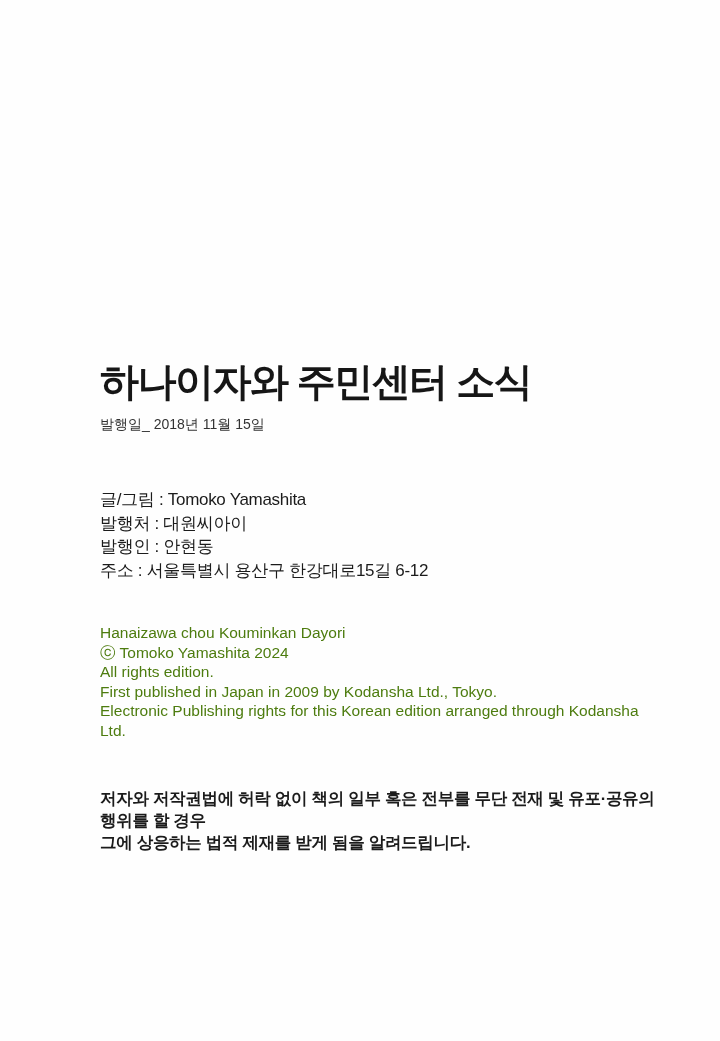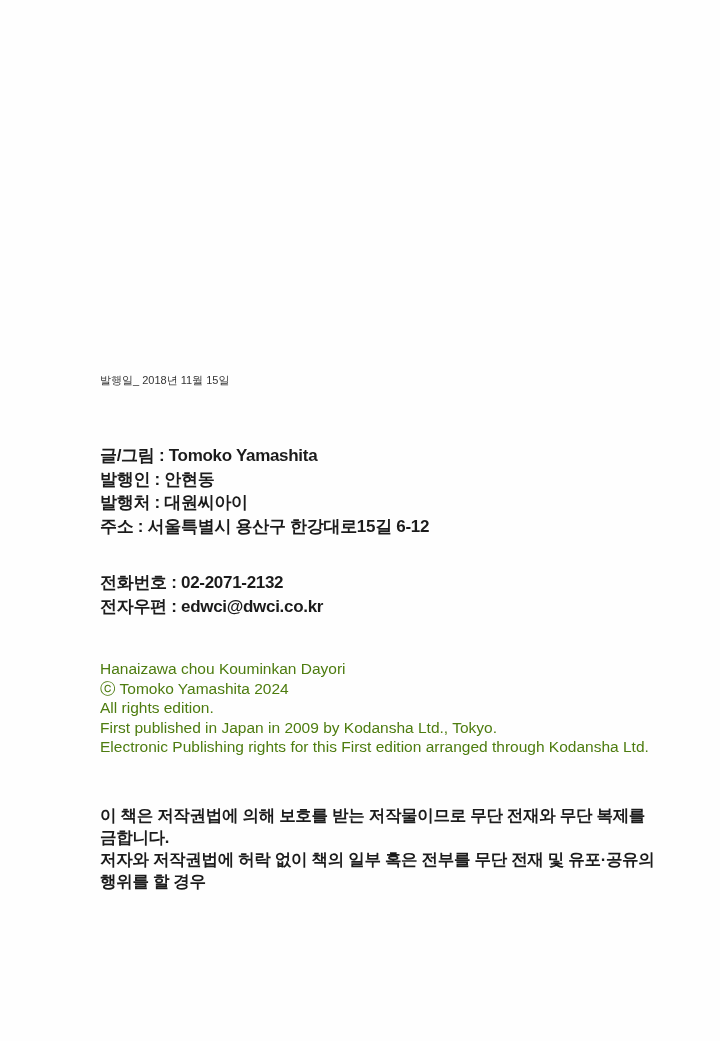--- a/index.html
+++ b/index.html
@@ -25,40 +25,40 @@
   .title {
     margin: 0;
     font-size: 39px;
     line-height: 44px;
     font-weight: 800;
     letter-spacing: -1.5px;
     color: #161616;
   }
   .issue-date {
     margin: 10px 0 0 0;
-    font-size: 11px;
+    font-size: 14px;
     line-height: 20px;
     font-weight: 400;
     color: #333333;
   }
   .block {
     margin: 0;
     padding: 0;
     list-style: none;
   }
   .block li {
     margin: 0;
   }
   .pub-info {
     margin-top: 54px;
   }
   .pub-info li, .contact-info li {
     font-size: 17px;
     line-height: 23.5px;
-    font-weight: 700;
+    font-weight: 400;
     letter-spacing: -0.3px;
     color: #1b1b1b;
   }
   .contact-info {
     margin-top: 33px;
   }
   .copyright-notice {
     margin-top: 41px;
   }
   .copyright-notice li {
@@ -76,41 +76,38 @@
     font-weight: 700;
     letter-spacing: -0.3px;
     color: #1b1b1b;
   }
 </style>
 </head>
 <body>
 
 <div class="page">
 
+  <h1 class="title">하나이자와 주민센터 소식</h1>
 
   <p class="issue-date">발행일_ 2018년 11월 15일</p>
 
   <ul class="block pub-info">
     <li>글/그림 : Tomoko Yamashita</li>
+    <li>발행처 : 대원씨아이</li>
     <li>발행인 : 안현동</li>
-    <li>발행처 : 대원씨아이</li>
     <li>주소 : 서울특별시 용산구 한강대로15길 6-12</li>
   </ul>
 
-  <ul class="block contact-info">
-    <li>전화번호 : 02-2071-2132</li>
-    <li>전자우편 : edwci@dwci.co.kr</li>
-  </ul>
 
   <ul class="block copyright-notice">
     <li>Hanaizawa chou Kouminkan Dayori</li>
     <li>ⓒ Tomoko Yamashita 2024</li>
     <li>All rights edition.</li>
     <li>First published in Japan in 2009 by Kodansha Ltd., Tokyo.</li>
-    <li>Electronic Publishing rights for this First edition arranged through Kodansha Ltd.</li>
+    <li>Electronic Publishing rights for this Korean edition arranged through Kodansha Ltd.</li>
   </ul>
 
   <ul class="block legal-notice">
-    <li>이 책은 저작권법에 의해 보호를 받는 저작물이므로 무단 전재와 무단 복제를 금합니다.</li>
     <li>저자와 저작권법에 허락 없이 책의 일부 혹은 전부를 무단 전재 및 유포·공유의 행위를 할 경우</li>
+    <li>그에 상응하는 법적 제재를 받게 됨을 알려드립니다.</li>
   </ul>
 
 </div>
 
 </body></html>

